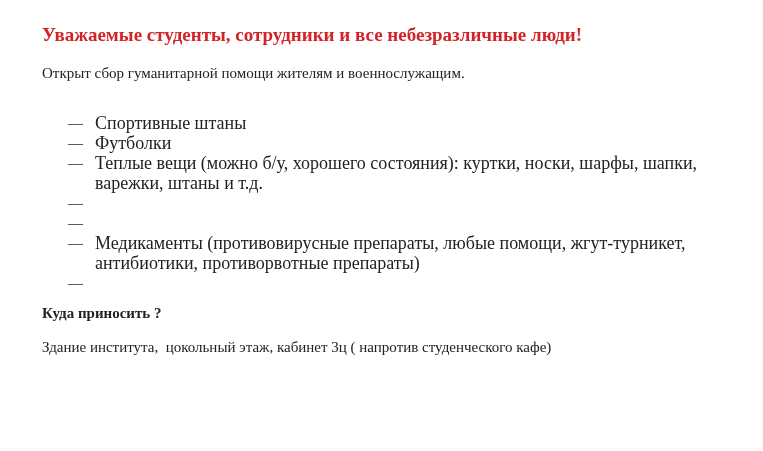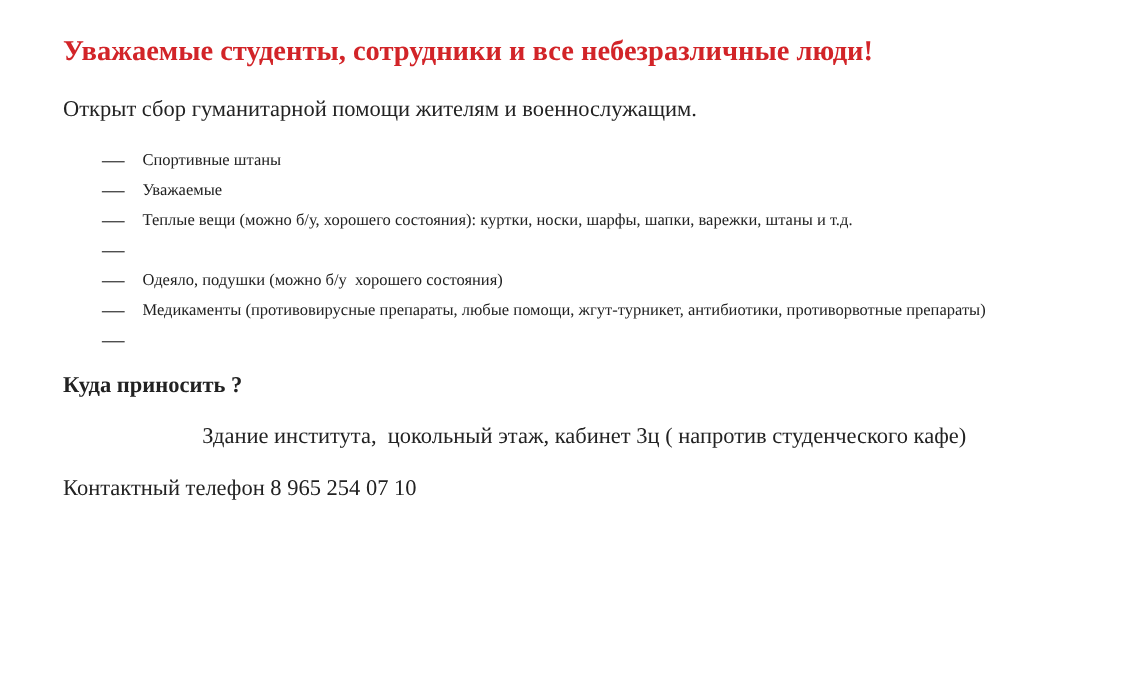--- a/index.html
+++ b/index.html
@@ -26,91 +26,88 @@
     color: #d22428;
     white-space: pre-wrap;
   }
   .body-text {
     margin: 0;
     font-size: 15px;
     line-height: 1.32;
     white-space: pre-wrap;
   }
   .intro {
-    margin-bottom: 13px;
+    margin-bottom: 29px;
   }
   .section-heading {
     font-weight: bold;
     margin-bottom: 6px;
   }
   .list {
     margin: 0 0 11px 0;
   }
   .list-item {
     display: flex;
     margin-left: 26px;
   }
   .dash {
     flex: 0 0 27px;
     width: 27px;
     font-size: 15px;
     line-height: 20px;
   }
   .item-text {
-    font-size: 11px;
+    font-size: 18px;
     line-height: 20px;
     white-space: pre-wrap;
   }
   .where-heading {
     margin-bottom: 15px;
   }
   .gap-below {
     margin-bottom: 15px;
-    text-align: center;
   }
 </style>
 </head>
 <body>
 
 <div class="page">
 
   <h1 class="title">Уважаемые студенты, сотрудники и все небезразличные люди!</h1>
 
   <p class="body-text intro">Открыт сбор гуманитарной помощи жителям и военнослужащим.</p>
 
 
   <div class="list">
     <div class="list-item">
       <span class="dash">—</span>
       <span class="item-text">Спортивные штаны</span>
     </div>
     <div class="list-item">
       <span class="dash">—</span>
-      <span class="item-text">Уважаемые</span>
+      <span class="item-text">Футболки</span>
     </div>
     <div class="list-item">
       <span class="dash">—</span>
       <span class="item-text">Теплые вещи (можно б/у, хорошего состояния): куртки, носки, шарфы, шапки, варежки, штаны и т.д.</span>
     </div>
     <div class="list-item">
       <span class="dash">—</span>
     </div>
     <div class="list-item">
       <span class="dash">—</span>
-      <span class="item-text">Одеяло, подушки (можно б/у  хорошего состояния)</span>
     </div>
     <div class="list-item">
       <span class="dash">—</span>
       <span class="item-text">Медикаменты (противовирусные препараты, любые помощи, жгут-турникет, антибиотики, противорвотные препараты)</span>
     </div>
     <div class="list-item">
       <span class="dash">—</span>
     </div>
   </div>
 
   <p class="body-text section-heading where-heading">Куда приносить ?</p>
 
   <p class="body-text gap-below">Здание института,  цокольный этаж, кабинет 3ц ( напротив студенческого кафе)</p>
 
 
-  <p class="body-text">Контактный телефон 8 965 254 07 10</p>
 
 </div>
 
 </body></html>

